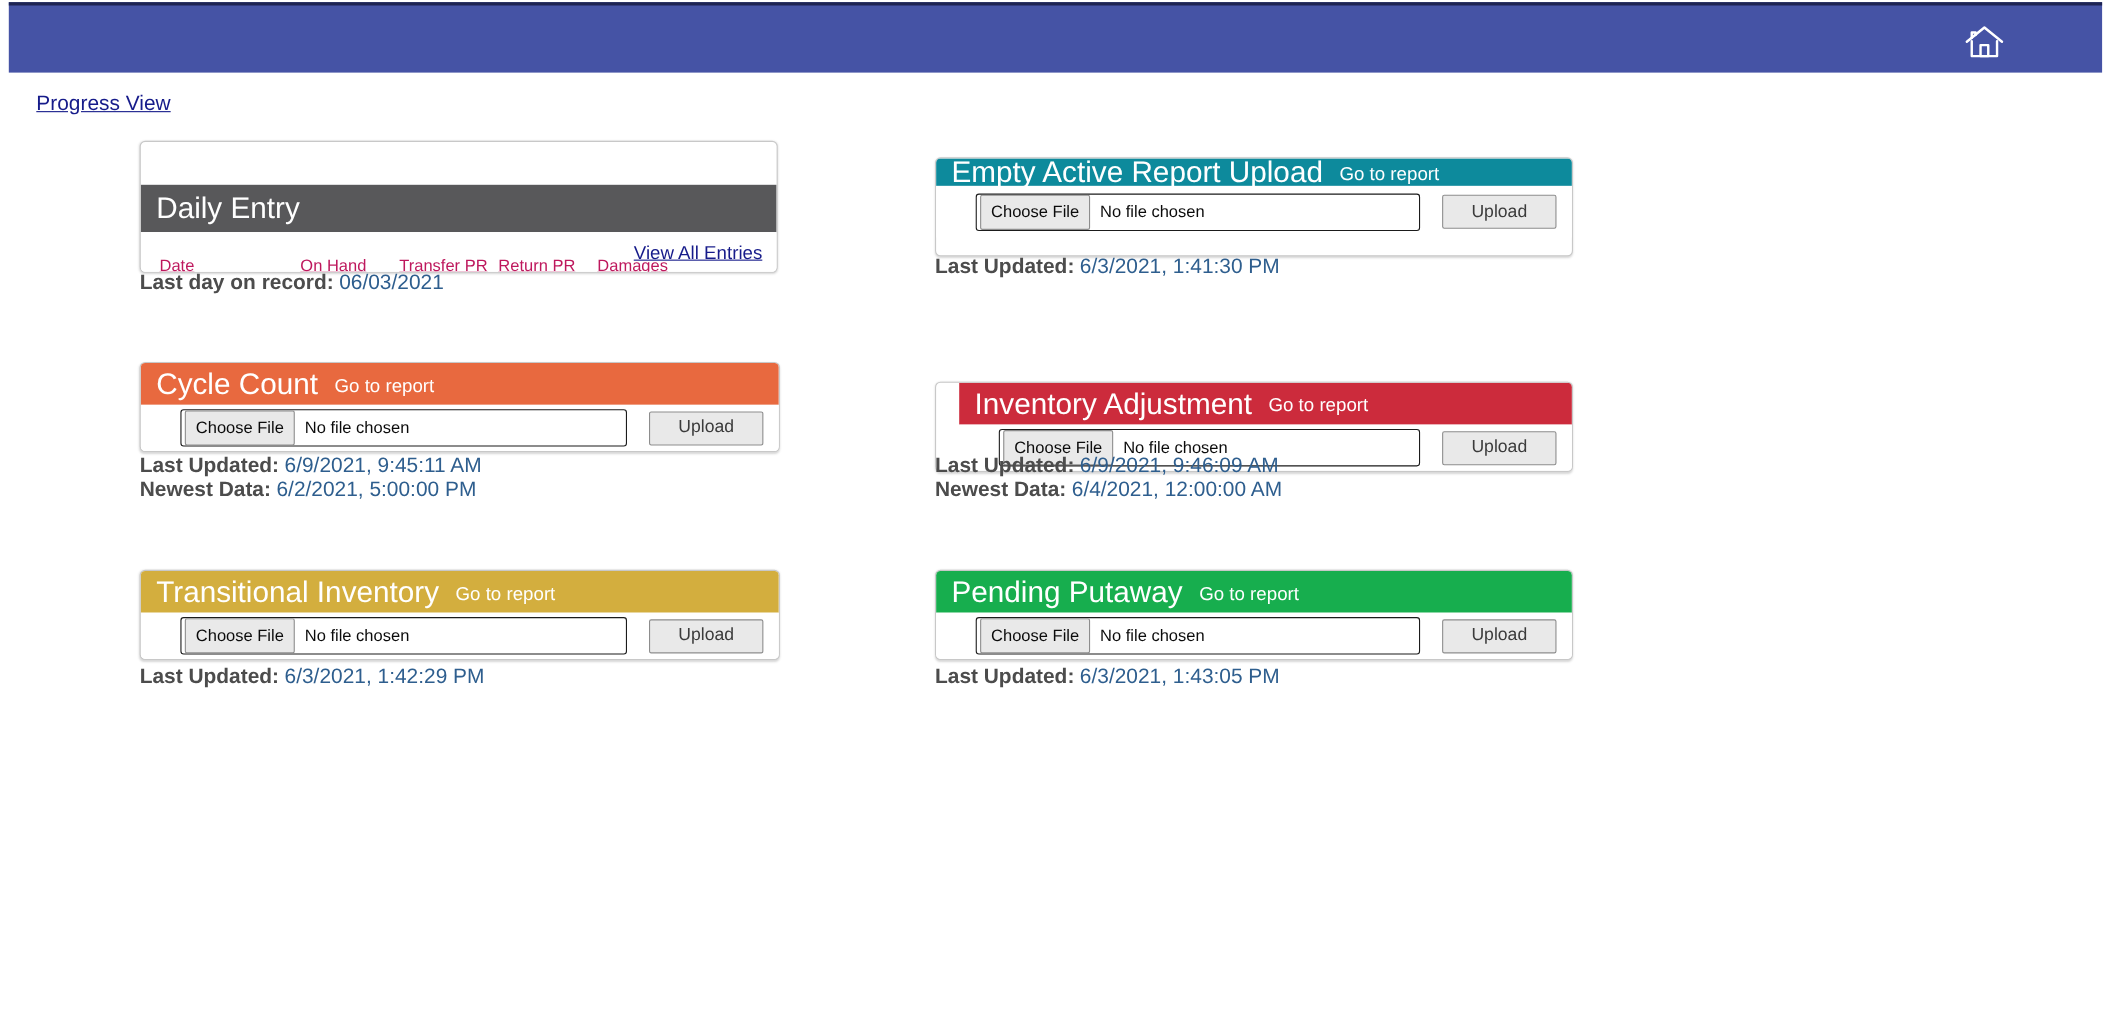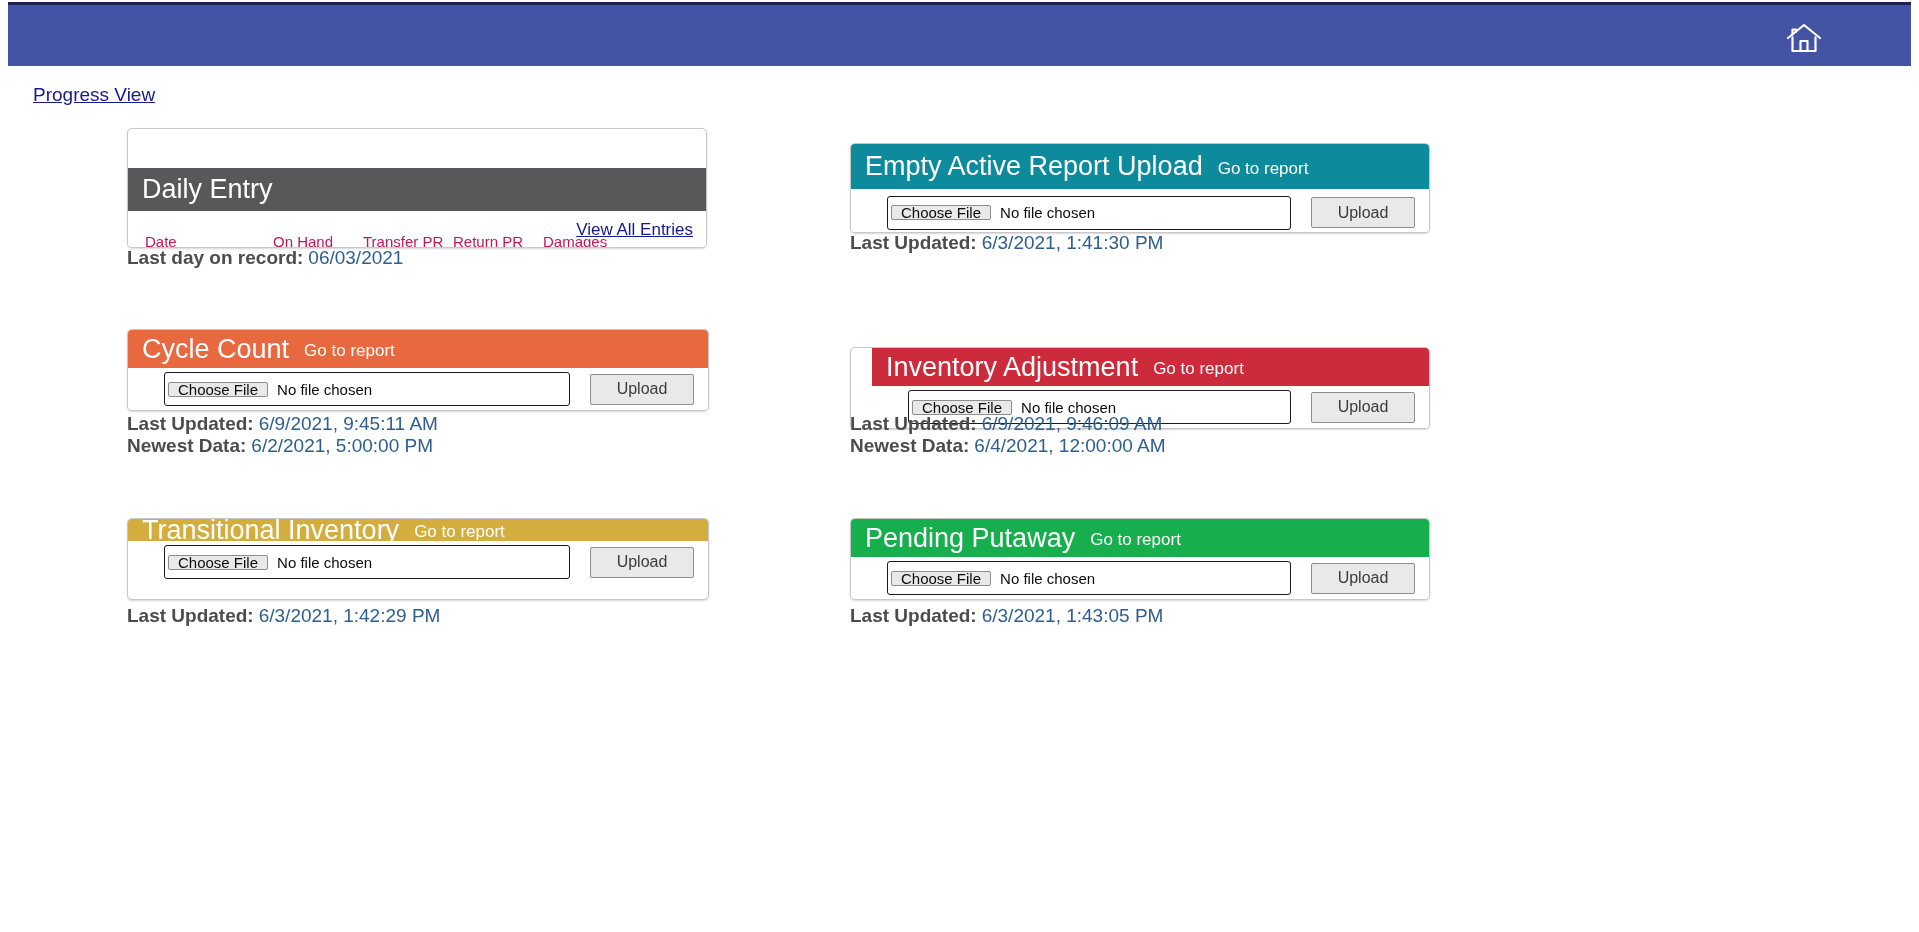--- a/index.html
+++ b/index.html
@@ -111,21 +111,21 @@
     border: 1px solid #1b1b1b;
     border-radius: 3px;
     background: #ffffff;
     display: flex;
     align-items: center;
     cursor: pointer;
     overflow: hidden;
   }
   .choose-file-btn {
     box-sizing: border-box;
-    height: 15px;
+    height: 32px;
     margin: 2px 0 2px 3px;
     padding: 0 9px;
     background: #e9e9e9;
     border: 1px solid #8d8d8d;
     border-radius: 2px;
     font-size: 15px;
     color: #0b0b0b;
     display: flex;
     align-items: center;
     line-height: 1;
@@ -264,21 +264,21 @@
       <input class="de-input" style="width: 83px;" value="">
     </div>
 
   </div>
 </div>
 <div class="meta-line" style="left:127px; top:248px;">
   <span class="meta-label">Last day on record:</span><span class="meta-value">06/03/2021</span>
 </div>
 
 <div class="card" style="left:850px; top:143px; width:580px; height:90px;">
-  <div class="card-header hdr-teal" style="height:45px;">
+  <div class="card-header hdr-teal" style="height:25px;">
     <span class="card-title">Empty Active Report Upload</span>
     <a class="goto-report">Go to report</a>
   </div>
   <div class="card-body" style="height:47px;">
     <div class="file-input">
       <span class="choose-file-btn">Choose File</span>
       <span class="file-name">No file chosen</span>
     </div>
     <button class="upload-btn">Upload</button>
   </div>
@@ -321,21 +321,21 @@
   </div>
 </div>
 <div class="meta-line" style="left:850px; top:414px;">
   <span class="meta-label">Last Updated:</span><span class="meta-value">6/9/2021, 9:46:09 AM</span>
 </div>
 <div class="meta-line" style="left:850px; top:436px;">
   <span class="meta-label">Newest Data:</span><span class="meta-value">6/4/2021, 12:00:00 AM</span>
 </div>
 
 <div class="card" style="left:127px; top:518px; width:582px; height:82px;">
-  <div class="card-header hdr-gold" style="height:22px;">
+  <div class="card-header hdr-gold" style="height:38px;">
     <span class="card-title">Transitional Inventory</span>
     <a class="goto-report">Go to report</a>
   </div>
   <div class="card-body" style="height:42px; padding-left:36px;">
     <div class="file-input">
       <span class="choose-file-btn">Choose File</span>
       <span class="file-name">No file chosen</span>
     </div>
     <button class="upload-btn">Upload</button>
   </div>

